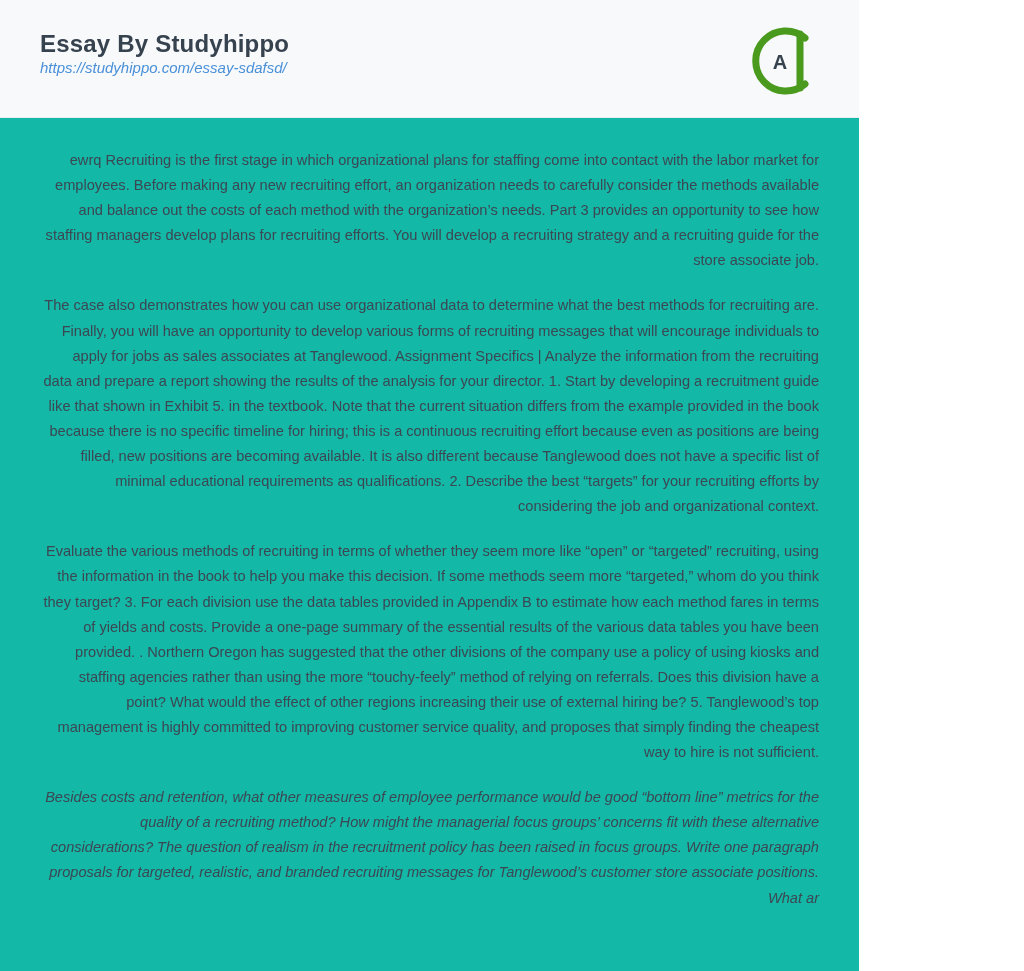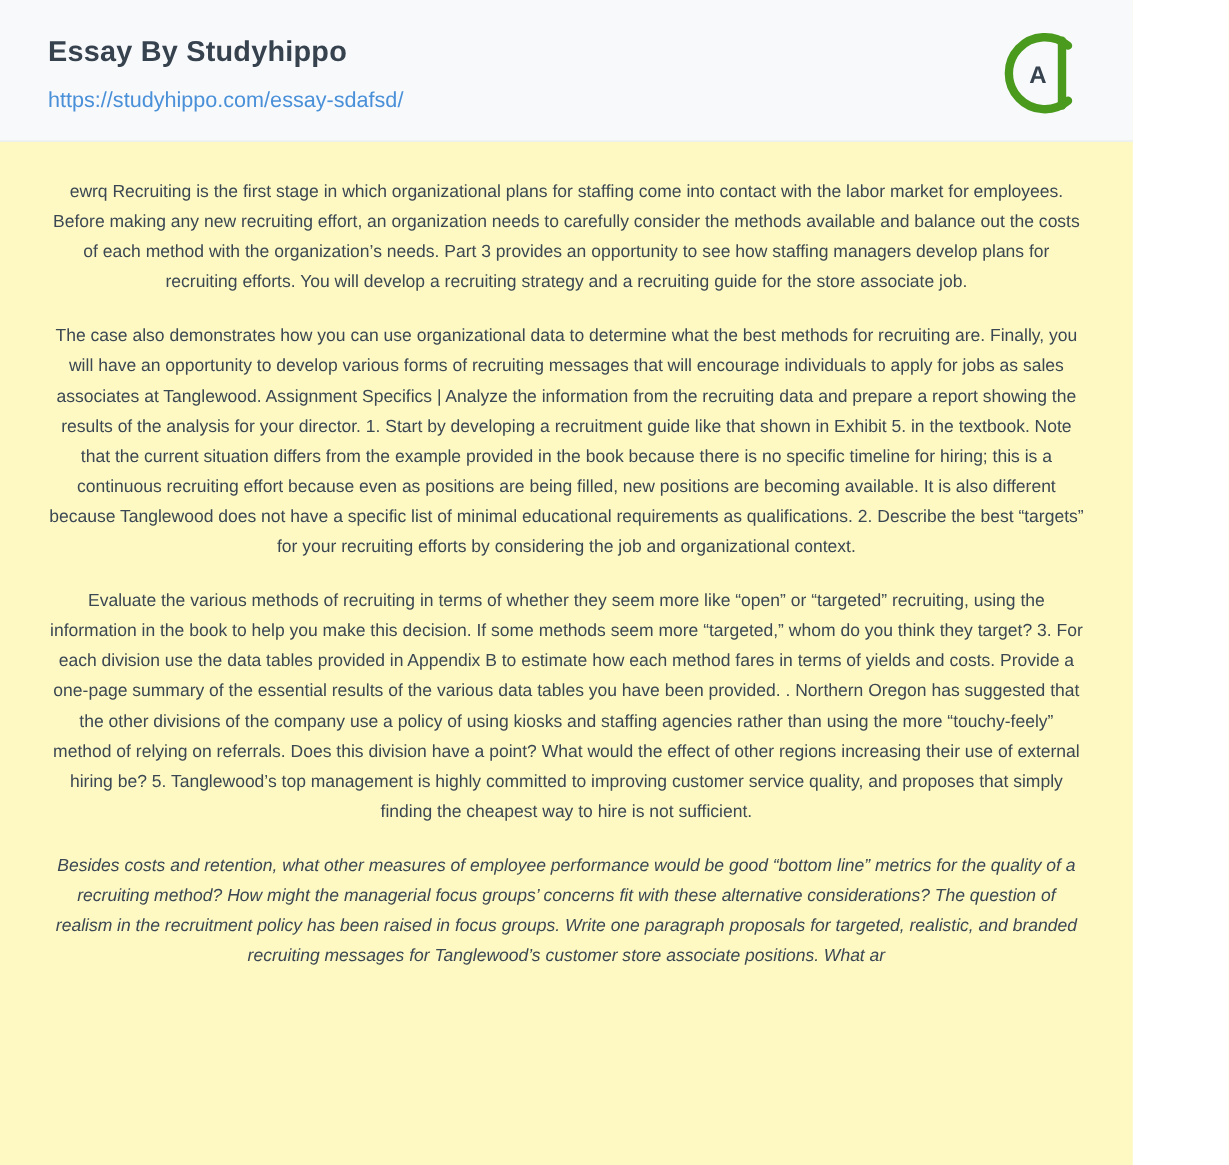--- a/index.html
+++ b/index.html
@@ -8,48 +8,48 @@
   }
   body {
     width: 1024px;
     height: 971px;
     background: #ffffff;
     font-family: "Liberation Sans", sans-serif;
     color: #2e3a46;
     overflow: hidden;
   }
   .page {
-    width: 944px;
+    width: 859px;
     height: 971px;
     position: relative;
-    background: #fef9c3;
+    background: #14b8a6;
   }
   
   .header {
     height: 118px;
     background: #f7f9fb;
     border-bottom: 1px solid #e8edf2;
     position: relative;
     box-sizing: border-box;
     padding: 30px 40px 0 40px;
   }
   .site-title {
     font-size: 24px;
     font-weight: bold;
     color: #37424f;
     letter-spacing: 0.2px;
     margin: 0;
     line-height: 1.2;
   }
   .site-url {
     display: inline-block;
-    margin-top: 14px;
-    font-size: 18px;
+    font-size: 15px;
     color: #4a90d9;
     text-decoration: none;
+    font-style: italic;
   }
   .logo {
     position: absolute;
     right: 42px;
     top: 24px;
     width: 74px;
     height: 74px;
   }
   .logo svg { display: block; }
   
@@ -62,21 +62,21 @@
     font-weight: bold;
     color: #2f3a46;
     margin: 0 0 18px 0;
     letter-spacing: 0.2px;
   }
   .para {
     font-size: 14.6px;
     line-height: 1.72;
     color: #3b4753;
     margin: 0 0 20px 0;
-    text-align: center;
+    text-align: right;
   }
   .para:last-child { margin-bottom: 0; font-style: italic; }
 </style>
 </head>
 <body>
 
 <div class="page">
 
   <div class="header">
     <h1 class="site-title">Essay By Studyhippo</h1>

